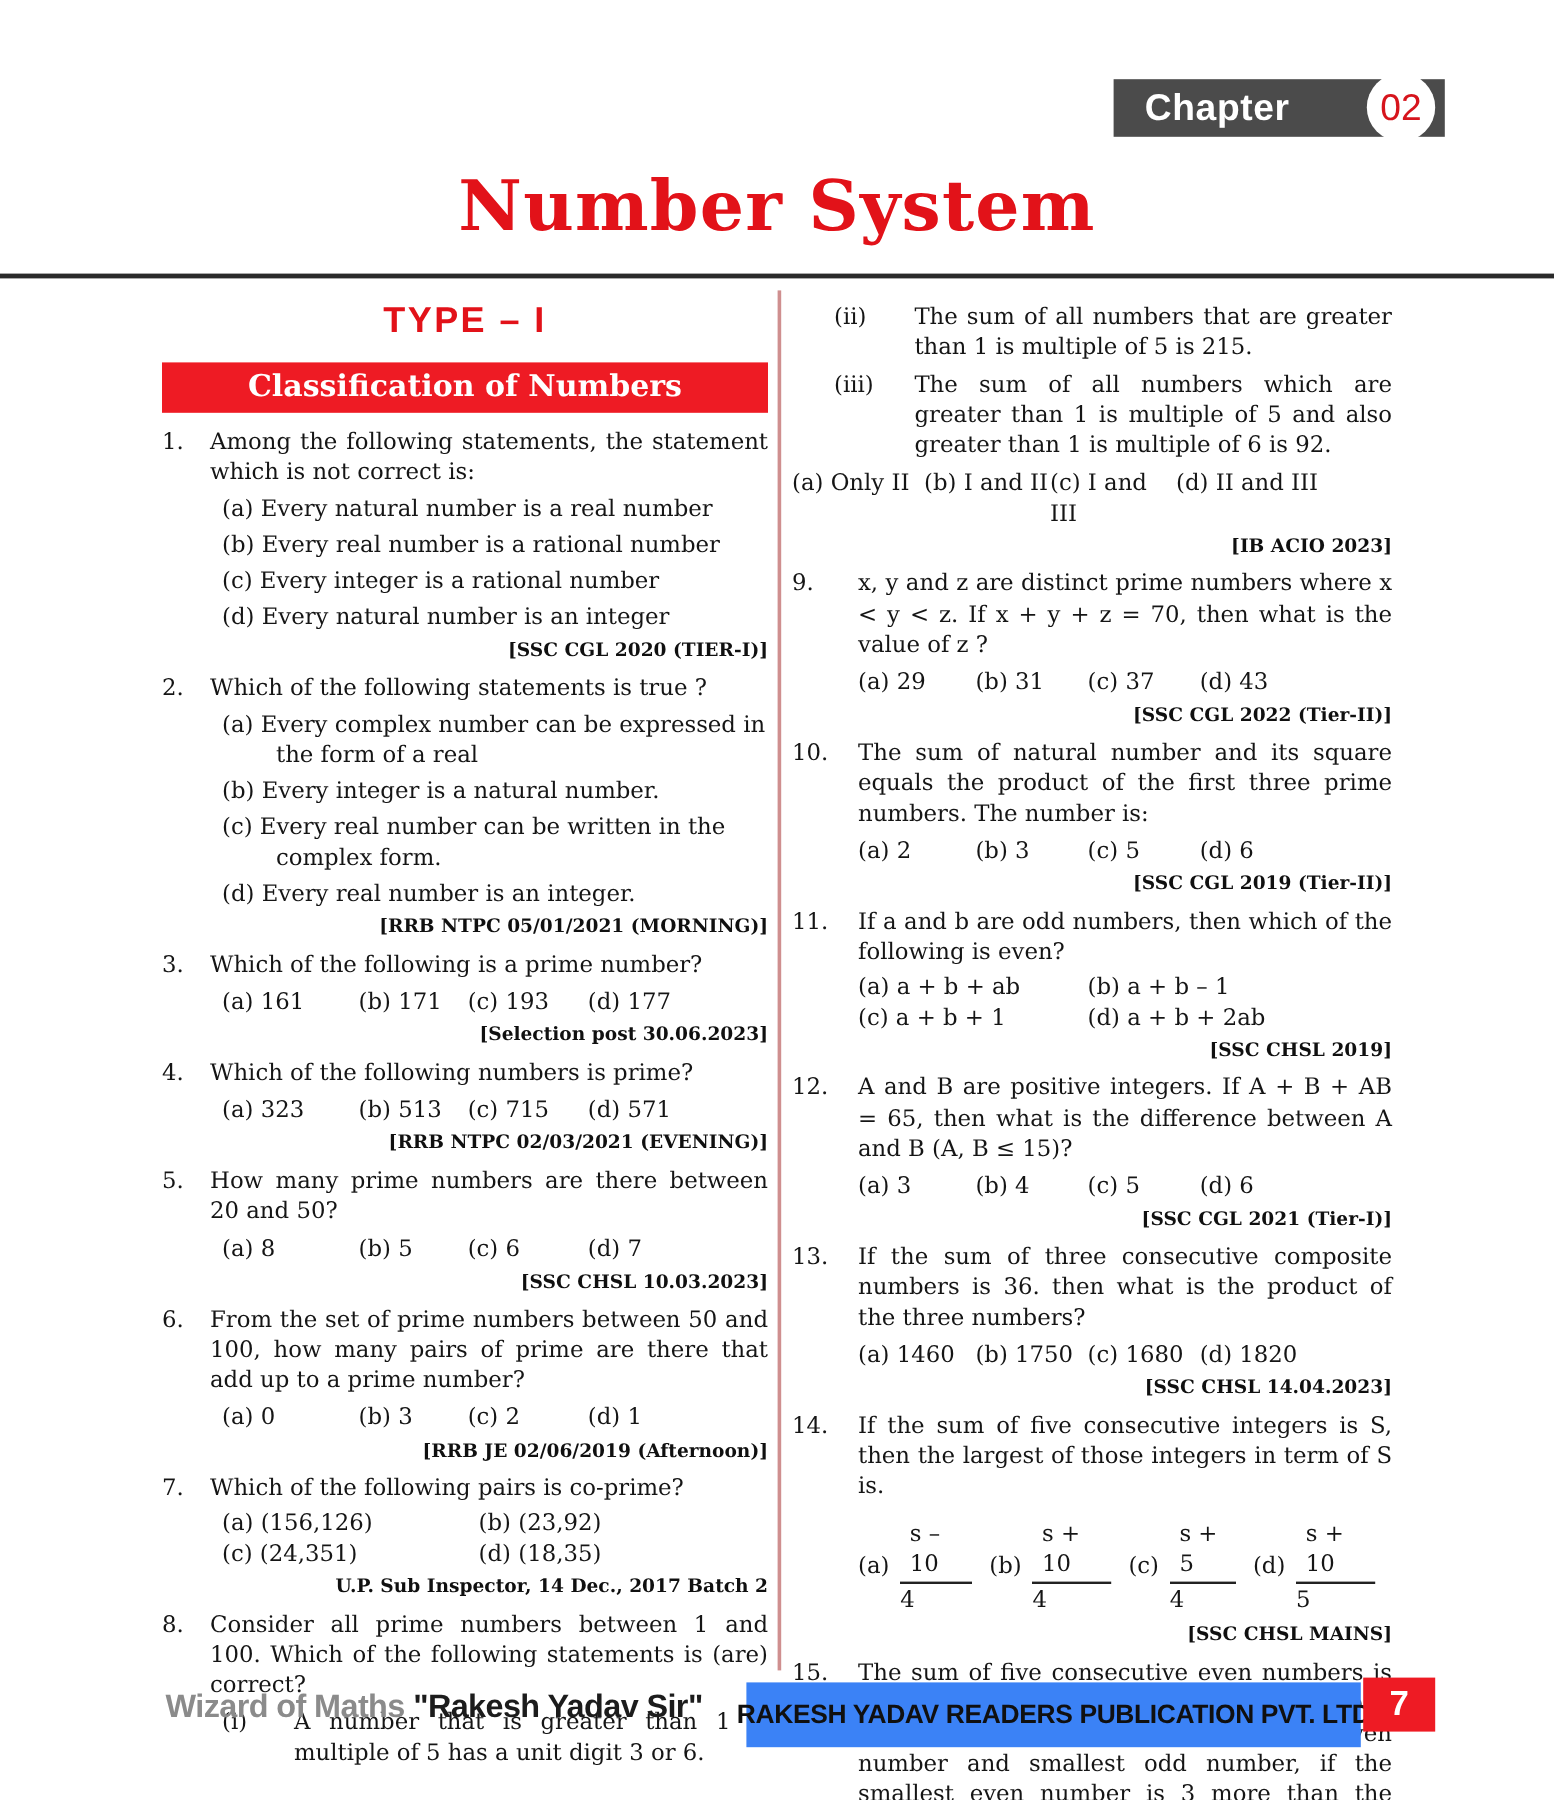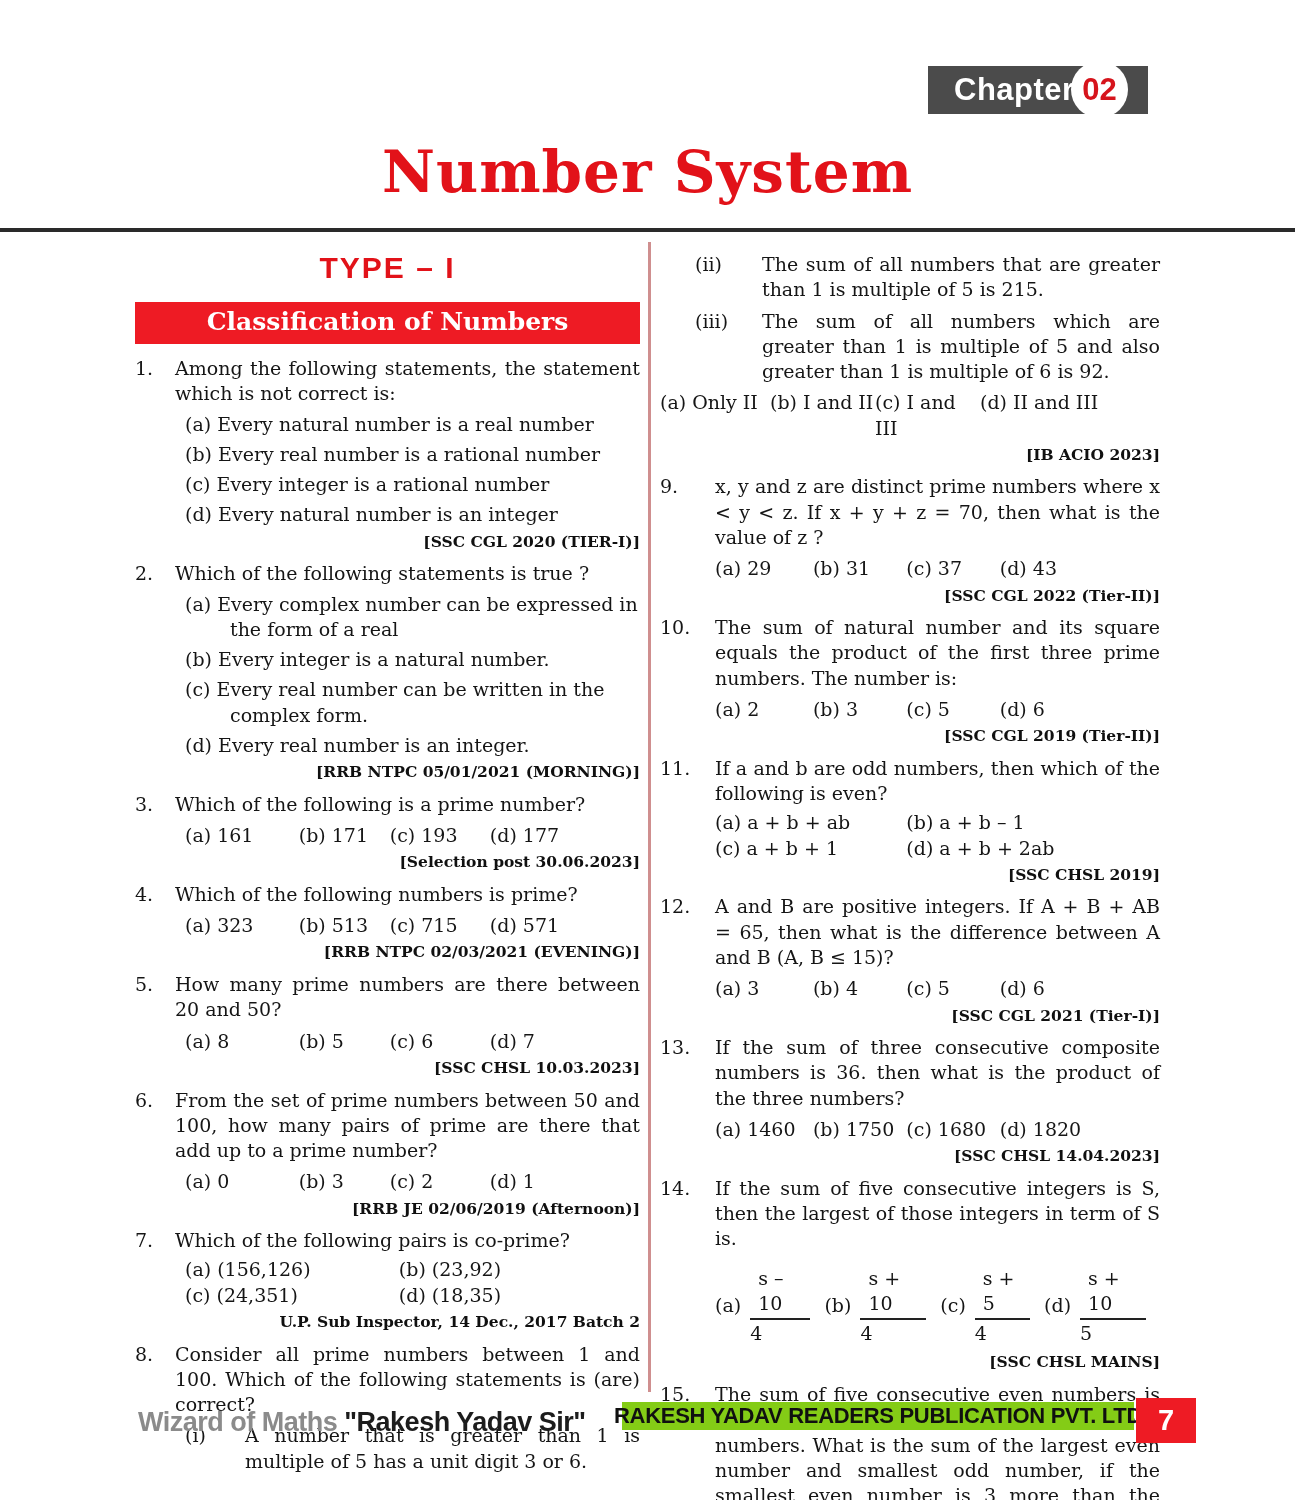--- a/index.html
+++ b/index.html
@@ -1,25 +1,25 @@
 <!DOCTYPE html>
 <html><head>
 <meta charset="utf-8">
 <style>
   html,body{margin:0;padding:0;background:#ffffff;}
   .page{position:relative;width:1295px;height:1500px;background:#fff;overflow:hidden;
         font-family:"DejaVu Serif","Liberation Serif",serif;color:#151515;}
 
   
-  .chapter-badge{position:absolute;left:928px;top:66px;width:220px;height:48px;background:#4b4b4b;
+  .chapter-badge{position:absolute;left:928px;top:66px;width:276px;height:48px;background:#4b4b4b;
                  display:flex;align-items:center;padding-left:26px;box-sizing:border-box;}
   .chapter-label{color:#ffffff;font-family:"Liberation Sans",sans-serif;font-weight:bold;font-size:31px;letter-spacing:0.5px;}
-  .badge-circle{position:absolute;right:20px;top:-5px;width:57px;height:57px;border-radius:50%;background:#ffffff;
+  .badge-circle{position:absolute;right:8px;top:-5px;width:57px;height:57px;border-radius:50%;background:#ffffff;
                 display:flex;align-items:center;justify-content:center;
-                font-family:"Liberation Sans",sans-serif;font-weight:bold;font-size:31px;color:#d6141c;}
+                font-family:"Liberation Sans",sans-serif;font-weight:normal;font-size:31px;color:#d6141c;}
 
   
   .page-title{position:absolute;top:138px;left:0;width:100%;margin:0;text-align:center;
               color:#e21219;font-size:58px;font-weight:bold;letter-spacing:1px;}
   .title-rule{position:absolute;top:228px;left:0;width:1295px;height:4px;background:#2a2a2a;}
 
   
   .col-divider{position:absolute;left:648px;top:242px;width:3px;height:1150px;background:#cf8f8f;}
 
   
@@ -63,21 +63,21 @@
   .frac-item{display:flex;align-items:center;margin-right:14px;}
   .frac{display:inline-block;margin-left:9px;}
   .frac .fnum{display:block;padding:0 8px 2px 8px;}
   .frac .fden{display:block;border-top:2px solid #222;padding-top:1px;}
 
   
   .footer-left{position:absolute;left:138px;top:1407px;font-family:"Liberation Sans",sans-serif;
                font-weight:bold;font-size:27px;letter-spacing:-0.5px;white-space:nowrap;}
   .footer-left .gray{color:#8b8b8b;}
   .footer-left .dark{color:#1c1c1c;}
-  .footer-bar{position:absolute;left:622px;top:1402px;width:512px;height:28px;background:#84cc16;
+  .footer-bar{position:absolute;left:622px;top:1402px;width:512px;height:54px;background:#3b82f6;
               display:flex;align-items:center;justify-content:center;
               font-family:"Liberation Sans",sans-serif;font-weight:bold;font-size:22px;color:#101010;
               letter-spacing:-0.3px;white-space:nowrap;}
   .footer-page{position:absolute;left:1136px;top:1398px;width:60px;height:45px;background:#ee1b24;
                display:flex;align-items:center;justify-content:center;color:#fff;
                font-family:"Liberation Sans",sans-serif;font-weight:bold;font-size:29px;}
 </style>
 </head>
 <body>
 

